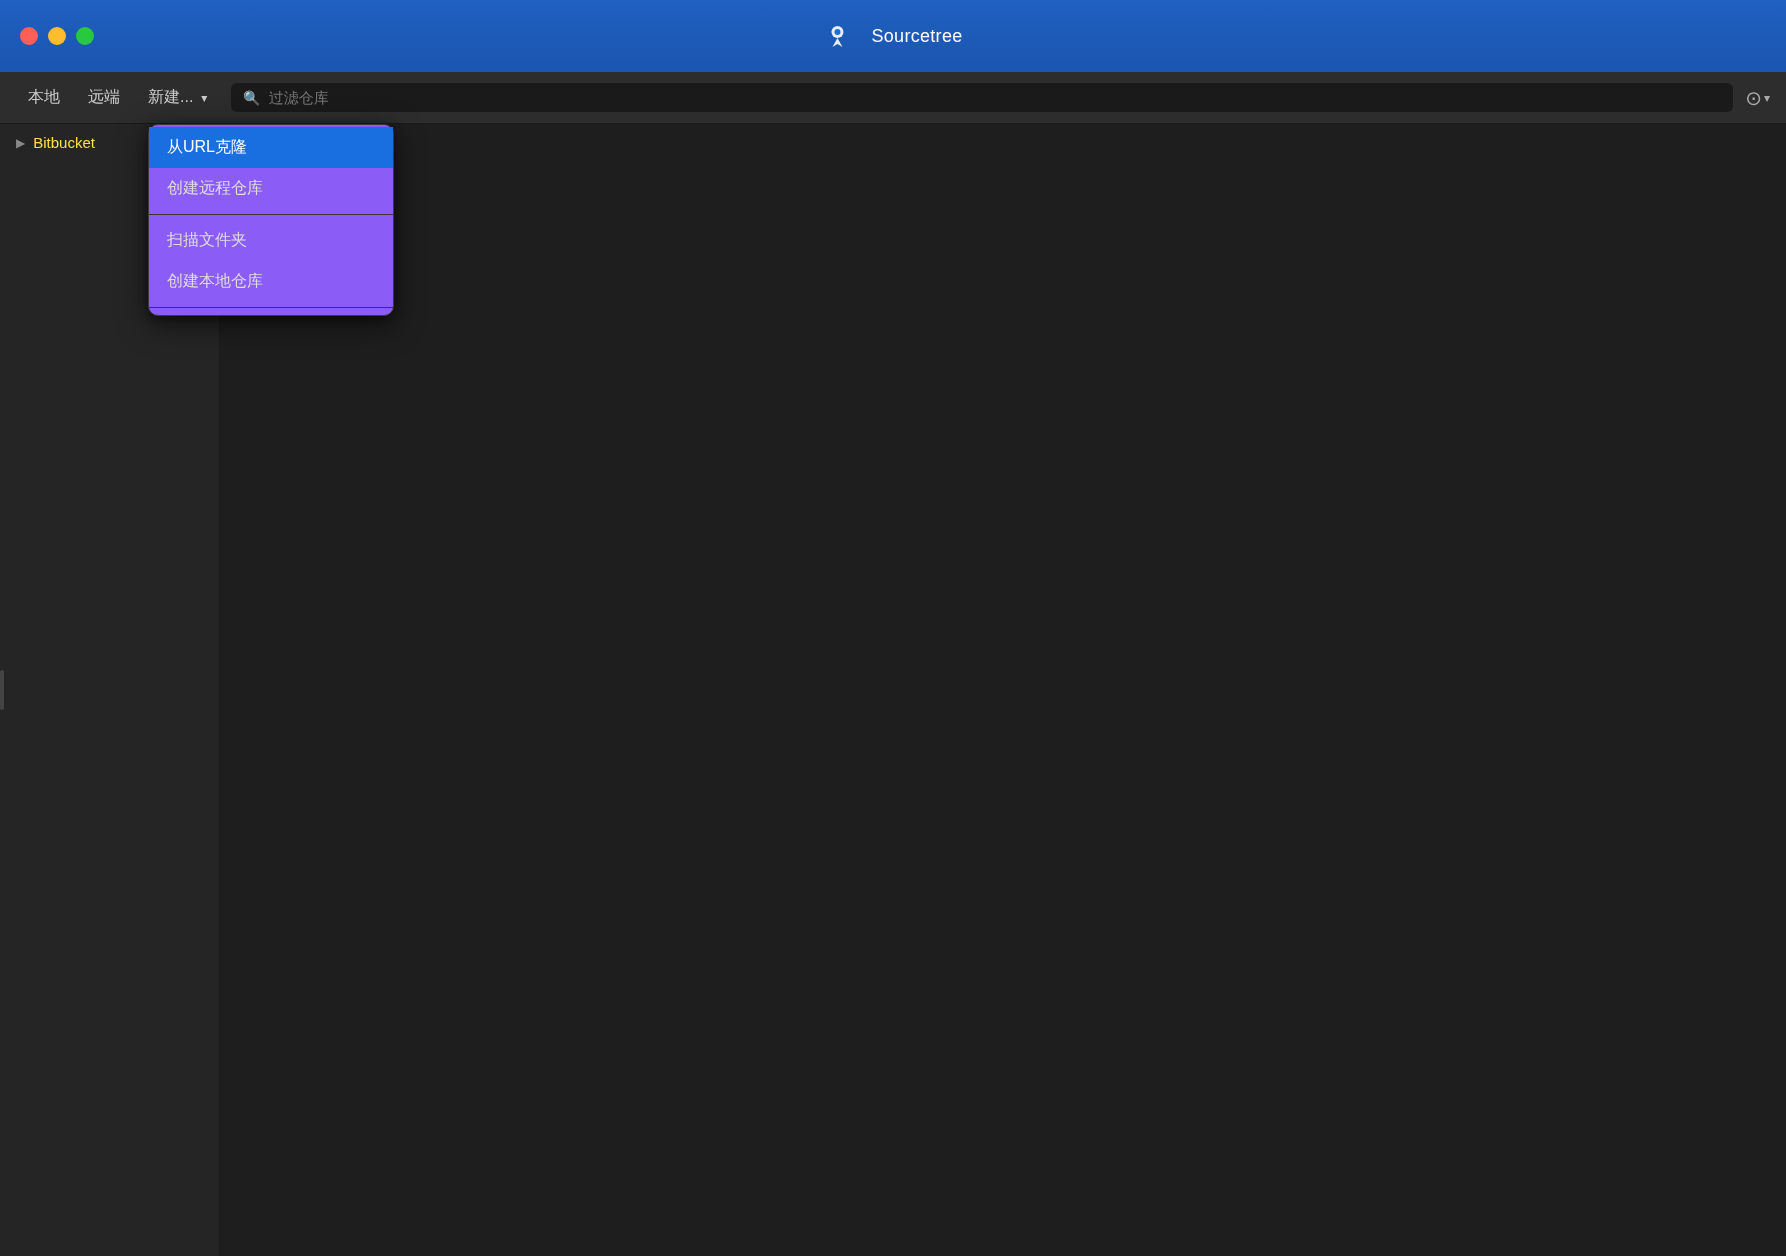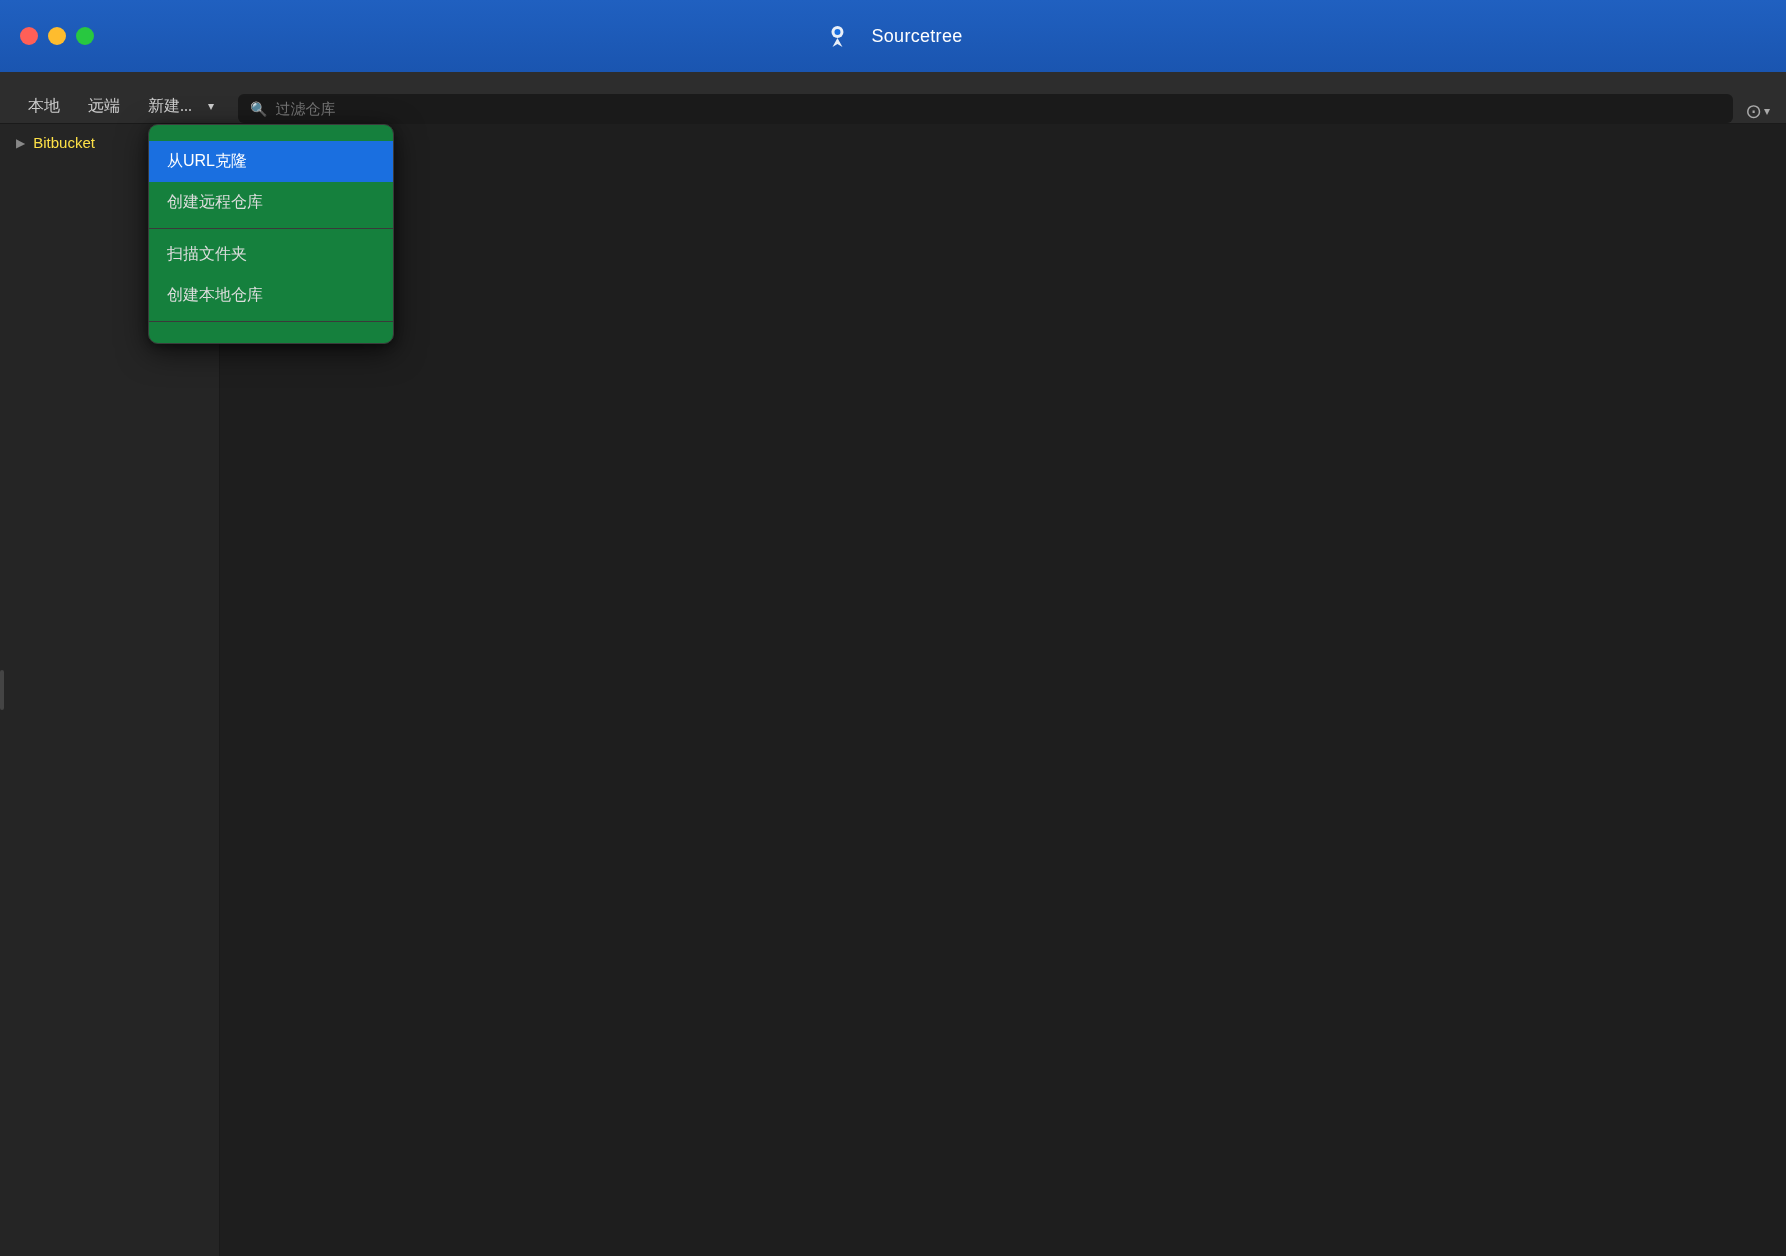--- a/index.html
+++ b/index.html
@@ -77,43 +77,42 @@
       color: white;
       letter-spacing: 0.3px;
     }
 
     
     .toolbar {
       width: 100%;
       height: 52px;
       background: #2d2d2d;
       display: flex;
-      align-items: flex-end;
+      align-items: center;
       padding: 0 16px;
       gap: 4px;
       border-bottom: 1px solid #1a1a1a;
     }
 
     .toolbar-btn {
       color: #cccccc;
       font-size: 16px;
       padding: 6px 12px;
       border-radius: 6px;
       cursor: pointer;
       background: transparent;
       border: none;
       font-family: inherit;
       white-space: nowrap;
     }
 
     .toolbar-btn.new-btn {
       display: flex;
       align-items: center;
-      gap: 16px;
-      font-family: Liberation Serif, serif;
+      gap: 8px;
     }
 
     .search-container {
       flex: 1;
       display: flex;
       align-items: center;
       background: #1a1a1a;
       border-radius: 6px;
       padding: 6px 12px;
       margin-left: 8px;
@@ -185,24 +184,24 @@
       bottom: 0;
       background: #1e1e1e;
     }
 
     
     .dropdown-menu {
       position: absolute;
       top: 124px;
       left: 148px;
       width: 246px;
-      background: #15803d;
+      background: #8b5cf6;
       border-radius: 10px;
       box-shadow: 0 8px 30px rgba(0,0,0,0.6), 0 2px 8px rgba(0,0,0,0.4);
-      padding: 16px 0;
+      padding: 2px 0;
       z-index: 100;
       border: 1px solid #3a3a3a;
     }
 
     .menu-item {
       padding: 10px 18px;
       font-size: 16px;
       color: #dddddd;
       cursor: pointer;
       font-family: -apple-system, "PingFang SC", sans-serif;

